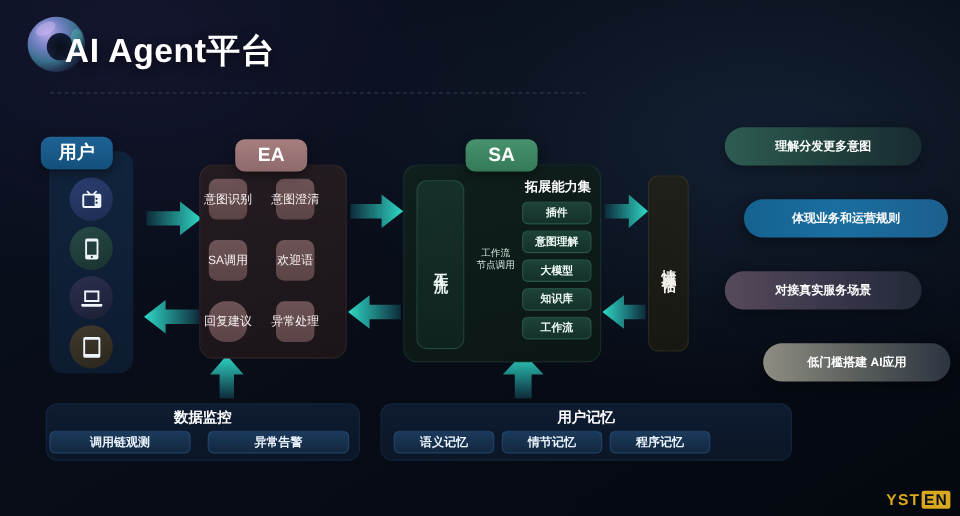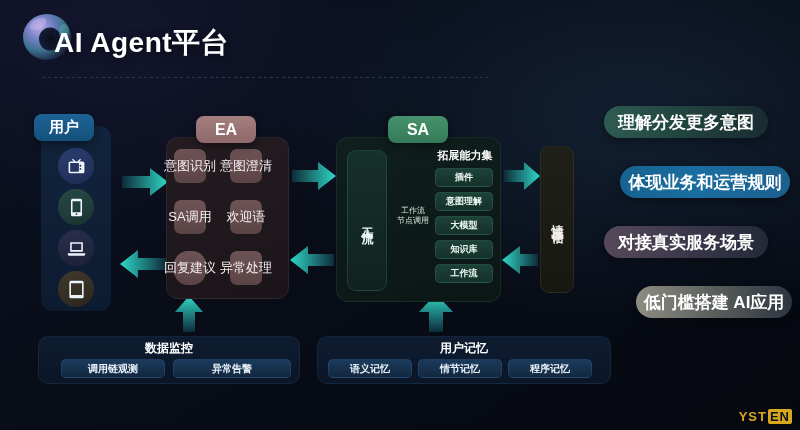--- a/index.html
+++ b/index.html
@@ -77,21 +77,21 @@
   }
   #ea-cap {
     left: 196px; top: 116px; width: 60px; height: 27px;
     background: linear-gradient(180deg, #a67e7e 0%, #8e6a6b 100%);
     font-size: 16px;
   }
   .ea-chip {
     position: absolute; width: 32px; height: 34px;
     border-radius: 7px;
     background: linear-gradient(180deg, #6d5355 0%, #5b4446 100%);
-    color: #f4eef0; font-size: 13px;
+    color: #f4eef0; font-size: 10px;
     display: flex; align-items: center; justify-content: center;
     white-space: nowrap;
   }
   
   #sa-panel {
     left: 336px; top: 137px; width: 165px; height: 165px;
     background: linear-gradient(165deg, #0f1f1d 0%, #0b1714 100%);
     border: 1px solid rgba(70,140,120,.16);
   }
   #sa-cap {
@@ -133,42 +133,42 @@
     border-radius: 9px;
     background: linear-gradient(180deg, #20201b 0%, #181812 100%);
     border: 1px solid rgba(120,110,80,.18);
     display: flex; align-items: center; justify-content: center;
   }
   #emotion-panel .vtext { font-size: 12px; letter-spacing: 3px; color: #f2f0e8; }
   
   .pill {
     position: absolute; height: 32px;
     border-radius: 16px;
-    color: #ffffff; font-size: 17px; font-weight: 700;
+    color: #ffffff; font-size: 10px; font-weight: 700;
     display: flex; align-items: center; justify-content: center;
     white-space: nowrap;
     box-shadow: 0 3px 12px rgba(0,0,0,.4);
   }
   #pill0 { left: 604px; top: 106px; width: 164px;
     background: linear-gradient(90deg, #2e5c52 0%, #20403c 55%, #1a2b31 100%); }
   #pill1 { left: 620px; top: 166px; width: 170px;
     background: linear-gradient(90deg, #15628f 0%, #1a6ea0 45%, #1c5f8e 100%); }
   #pill2 { left: 604px; top: 226px; width: 164px;
     background: linear-gradient(90deg, #564a5a 0%, #39364a 55%, #232a38 100%); }
   #pill3 { left: 636px; top: 286px; width: 156px;
     background: linear-gradient(90deg, #8e8d83 0%, #5a5f5c 50%, #2c3440 100%); }
   
   .bottom-panel {
     position: absolute; height: 48px;
     border-radius: 10px;
     background: linear-gradient(180deg, #0e1c31 0%, #0b1626 100%);
     border: 1px solid rgba(45,80,125,.22);
   }
   #bp-left  { left: 38px;  top: 336px; width: 262px; }
-  #bp-right { left: 317px; top: 336px; width: 294px; }
+  #bp-right { left: 317px; top: 336px; width: 343px; }
   .bp-title {
     position: absolute; top: 3px; left: 0; width: 100%;
     text-align: center; color: #ffffff; font-size: 12px; font-weight: 700;
   }
   .bp-chip {
     position: absolute; top: 22px; height: 19px;
     border-radius: 5px;
     background: linear-gradient(180deg, #1a3category 0%, #132740 100%);
     background: linear-gradient(180deg, #1b3a5c 0%, #13283f 100%);
     border: 1px solid rgba(60,110,165,.3);
@@ -328,21 +328,21 @@
     <span class="vtext">情感评估</span>
   </div>
 
   <div class="pill" id="pill0">理解分发更多意图</div>
   <div class="pill" id="pill1">体现业务和运营规则</div>
   <div class="pill" id="pill2">对接真实服务场景</div>
   <div class="pill" id="pill3">低门槛搭建 AI应用</div>
 
   <div class="bottom-panel" id="bp-left">
     <div class="bp-title">数据监控</div>
-    <div class="bp-chip" style="left:22px;width:104px;">调用链观测</div>
+    <div class="bp-chip" style="left:2px;width:118px;">调用链观测</div>
     <div class="bp-chip" style="left:134px;width:118px;">异常告警</div>
   </div>
   <div class="bottom-panel" id="bp-right">
     <div class="bp-title">用户记忆</div>
     <div class="bp-chip" style="left:10px;width:84px;">语义记忆</div>
     <div class="bp-chip" style="left:100px;width:84px;">情节记忆</div>
     <div class="bp-chip" style="left:190px;width:84px;">程序记忆</div>
   </div>
 
   <div id="watermark">

